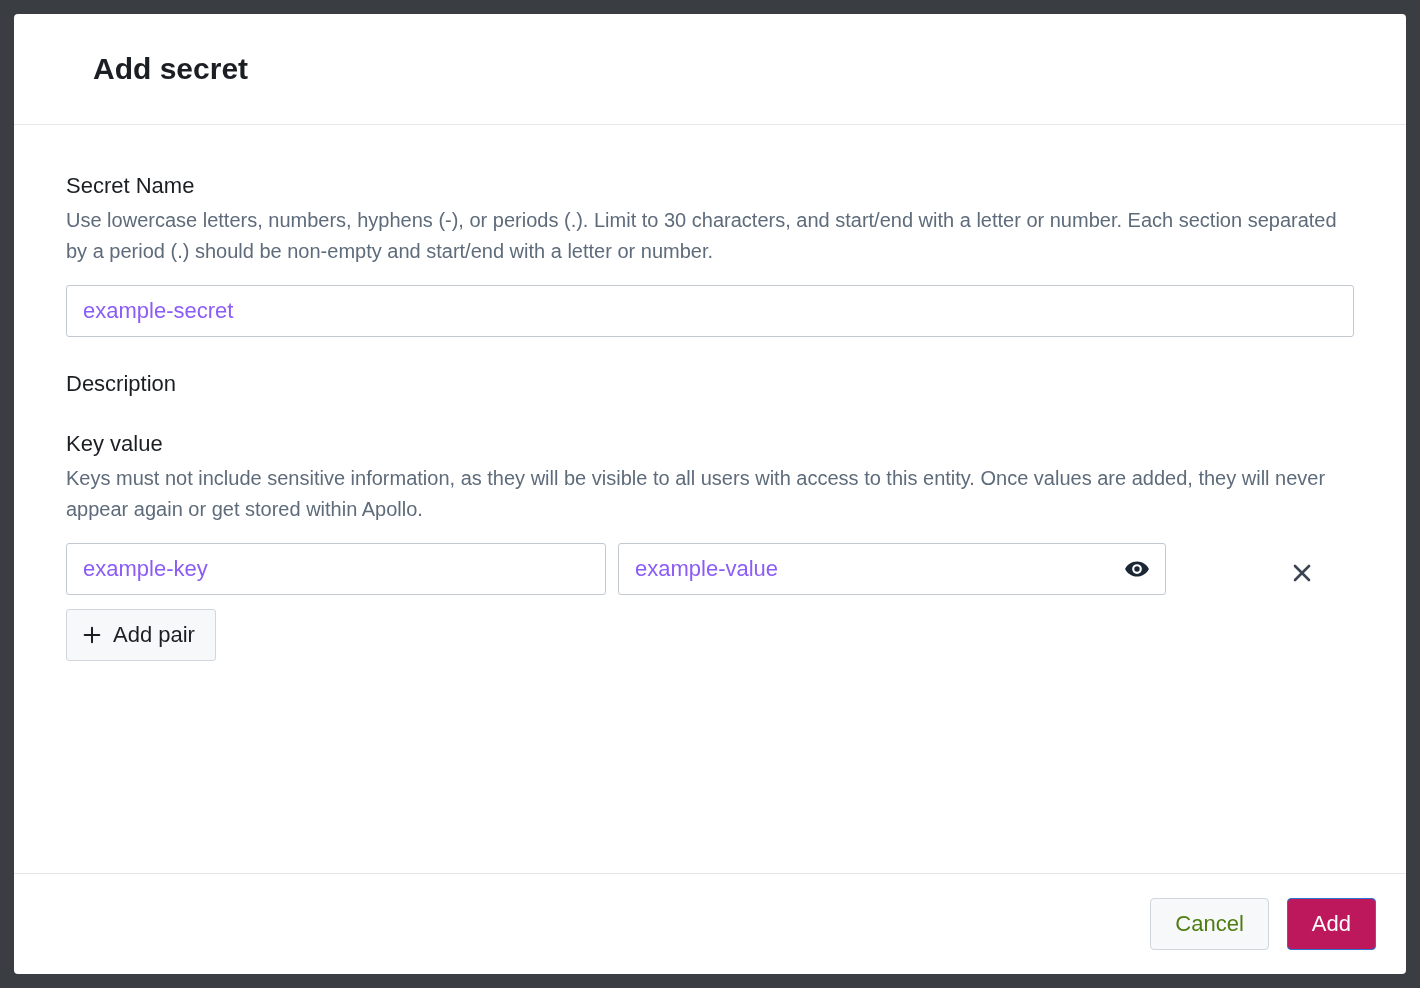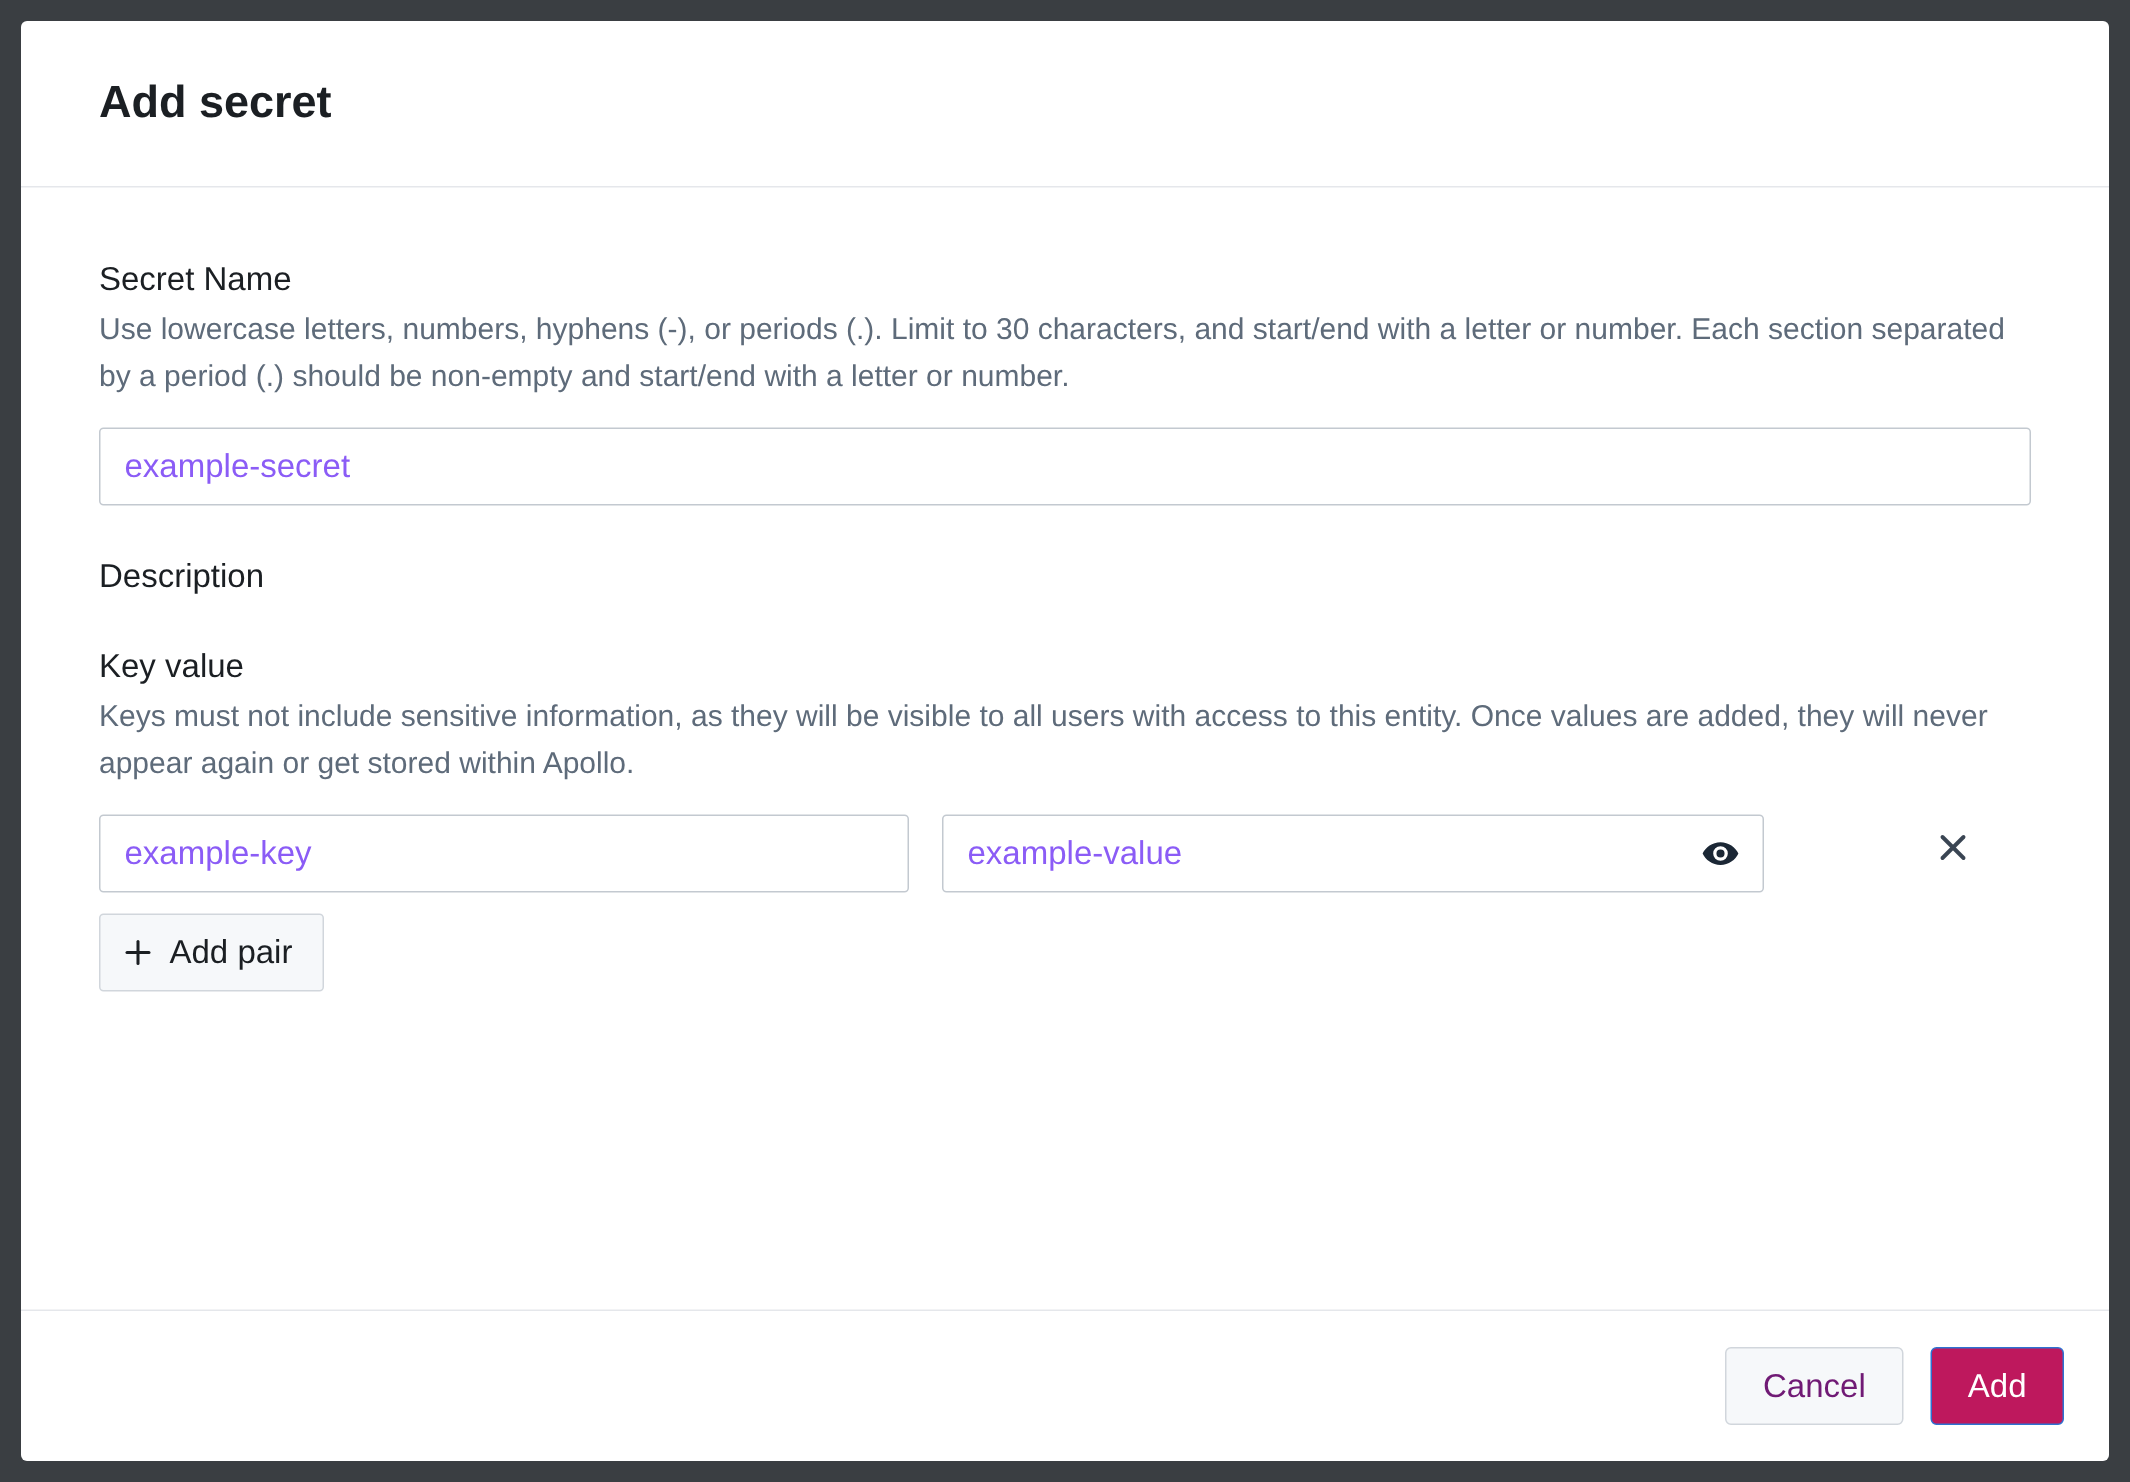--- a/index.html
+++ b/index.html
@@ -27,20 +27,21 @@
       overflow: hidden;
     }
     .modal-header {
       padding: 38px 52px 38px 52px;
       border-bottom: 1px solid #e5e7eb;
     }
     .modal-title {
       font-size: 30px;
       font-weight: 700;
       color: #1b1f23;
+      margin-left: 27px;
     }
     .modal-body {
       flex: 1;
       padding: 48px 52px 40px 52px;
       overflow-y: auto;
     }
     .field-group {
       margin-bottom: 34px;
     }
     .field-label {
@@ -62,22 +63,22 @@
       color: #8b5cf6;
       padding: 12px 16px;
       border: 1px solid #c3c9d0;
       border-radius: 3px;
       background: #ffffff;
       outline: none;
       font-family: inherit;
     }
     .kv-row {
       display: flex;
-      align-items: flex-start;
-      gap: 22px;
+      align-items: flex-end;
+      gap: 12px;
       margin-bottom: 14px;
     }
     .kv-key {
       flex: 0 0 540px;
     }
     .kv-value-wrap {
       flex: 0 0 548px;
       position: relative;
       display: flex;
       align-items: center;
@@ -135,21 +136,21 @@
       font-size: 22px;
       padding: 12px 24px;
       border-radius: 4px;
       cursor: pointer;
       font-family: inherit;
       border: 1px solid transparent;
     }
     .btn-secondary {
       background: #f6f8fa;
       border: 1px solid #d1d6dc;
-      color: #701a75;
+      color: #4d7c0f;
     }
     .btn-primary {
       background: #be185d;
       border: 1px solid #2d72d2;
       color: #ffffff;
     }
     svg { display: block; }
   </style>
 </head>
 <body>

